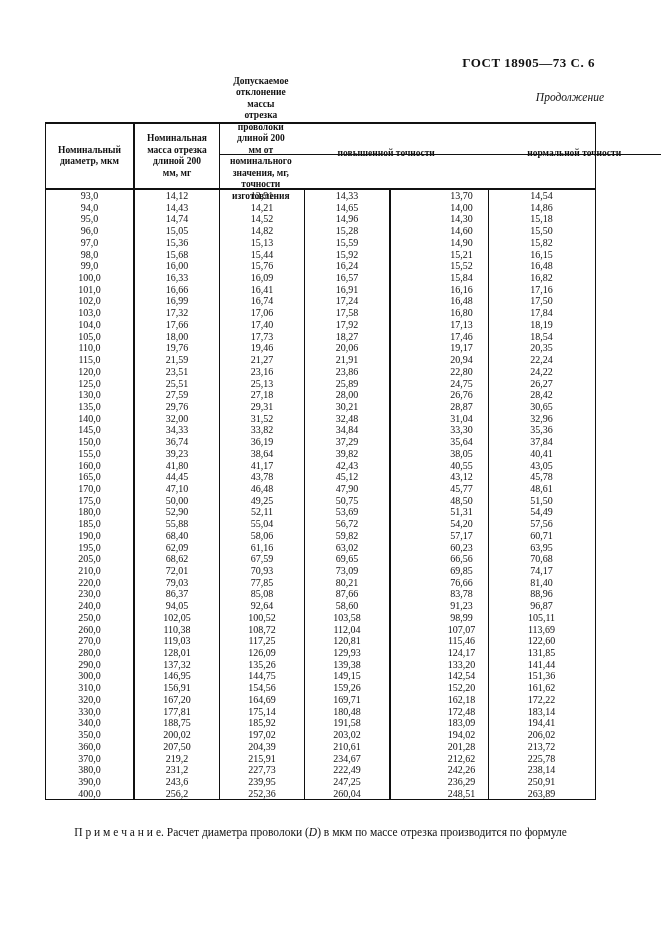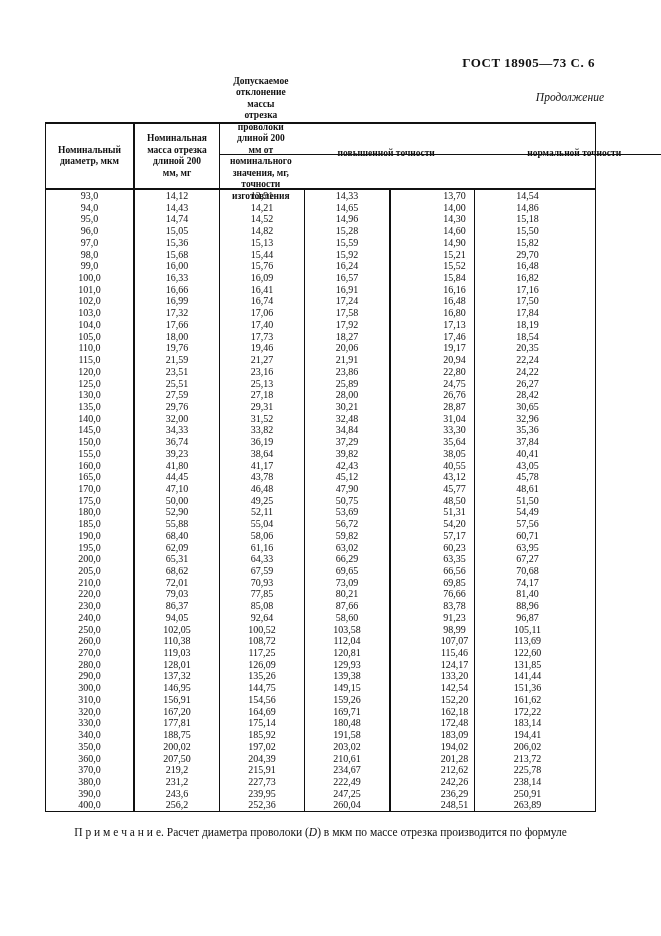--- a/index.html
+++ b/index.html
@@ -84,21 +84,21 @@
   .tcell {
     text-align: center;
     line-height: 11.72px;
     white-space: nowrap;
     overflow: visible;
   }
   .tcell.c1 { width: 89px; border-right: 2px solid #111; }
   .tcell.c2 { width: 85px; border-right: 1px solid #111; }
   .tcell.c3 { width: 85px; border-right: 1px solid #111; }
   .tcell.c4 { width: 86px; border-right: 2px solid #111; }
-  .tcell.c5 { width: 84px; border-right: 1px solid #111; padding-left: 44px; }
+  .tcell.c5 { width: 98px; border-right: 1px solid #111; padding-left: 44px; }
   .tcell.c6 { width: 105px; }
   .note {
     position: absolute;
     top: 826px;
     left: 45px;
     width: 551px;
     font-size: 11.5px;
     text-align: center;
     white-space: nowrap;
   }
@@ -168,21 +168,21 @@
         <div class="tcell c4">15,59</div>
         <div class="tcell c5">14,90</div>
         <div class="tcell c6">15,82</div>
       </div>
       <div class="trow">
         <div class="tcell c1">98,0</div>
         <div class="tcell c2">15,68</div>
         <div class="tcell c3">15,44</div>
         <div class="tcell c4">15,92</div>
         <div class="tcell c5">15,21</div>
-        <div class="tcell c6">29,70</div>
+        <div class="tcell c6">16,15</div>
       </div>
       <div class="trow">
         <div class="tcell c1">99,0</div>
         <div class="tcell c2">16,00</div>
         <div class="tcell c3">15,76</div>
         <div class="tcell c4">16,24</div>
         <div class="tcell c5">15,52</div>
         <div class="tcell c6">16,48</div>
       </div>
       <div class="trow">
@@ -371,28 +371,20 @@
       </div>
       <div class="trow">
         <div class="tcell c1">195,0</div>
         <div class="tcell c2">62,09</div>
         <div class="tcell c3">61,16</div>
         <div class="tcell c4">63,02</div>
         <div class="tcell c5">60,23</div>
         <div class="tcell c6">63,95</div>
       </div>
       <div class="trow">
-        <div class="tcell c1">200,0</div>
-        <div class="tcell c2">65,31</div>
-        <div class="tcell c3">64,33</div>
-        <div class="tcell c4">66,29</div>
-        <div class="tcell c5">63,35</div>
-        <div class="tcell c6">67,27</div>
-      </div>
-      <div class="trow">
         <div class="tcell c1">205,0</div>
         <div class="tcell c2">68,62</div>
         <div class="tcell c3">67,59</div>
         <div class="tcell c4">69,65</div>
         <div class="tcell c5">66,56</div>
         <div class="tcell c6">70,68</div>
       </div>
       <div class="trow">
         <div class="tcell c1">210,0</div>
         <div class="tcell c2">72,01</div>

